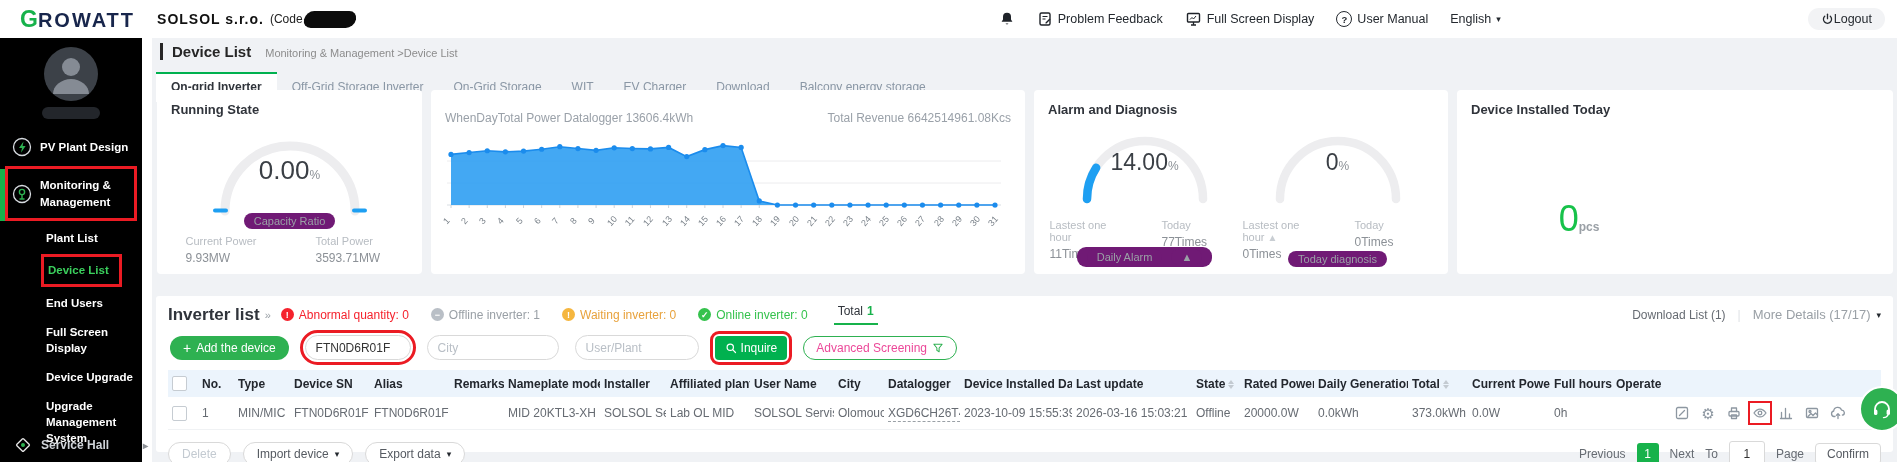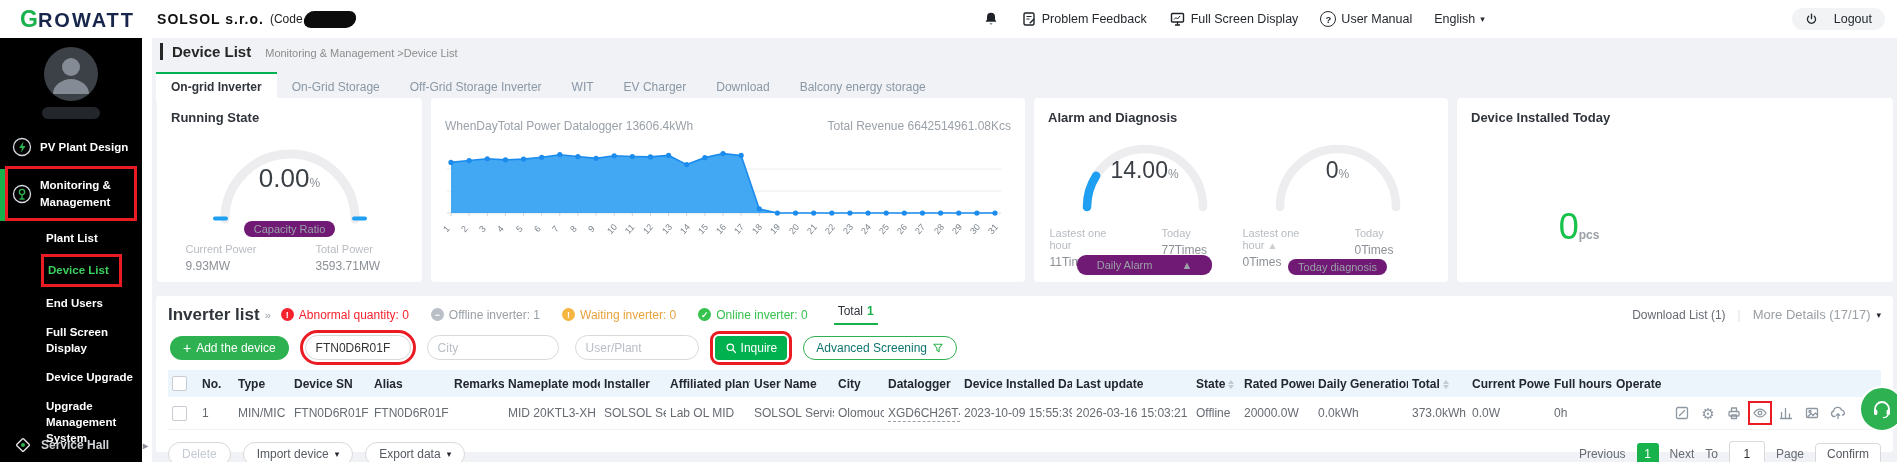--- a/index.html
+++ b/index.html
@@ -12,21 +12,21 @@
   .logo-g{color:#17b24b;font-size:23px;font-weight:bold;}
   .logo-rest{color:#18264c;font-size:20px;font-weight:bold;letter-spacing:2px;}
   .company{margin-left:22px;display:flex;align-items:center;font-size:14px;}
   .company b{font-weight:bold;letter-spacing:1px;color:#111;}
   .code-prefix{margin-left:6px;color:#222;font-size:12px;}
   .blob{display:inline-block;width:52px;height:17px;background:#0c0c0c;border-radius:9px;margin-left:1px;transform:skewX(-12deg);}
   .topnav{margin-left:auto;display:flex;align-items:center;gap:22px;font-size:12.5px;color:#24292f;}
   .topnav .nav-item{display:flex;align-items:center;gap:5px;cursor:pointer;}
   .qcircle{display:inline-flex;align-items:center;justify-content:center;width:14px;height:14px;border:1.3px solid #24292f;border-radius:50%;font-size:9.5px;font-weight:bold;}
   .caret{font-size:9px;color:#24292f;}
-  .logout{margin-left:285px;margin-right:2px;background:#f2f3f5;border-radius:14px;padding:4px 13px;display:flex;align-items:center;gap:16px;font-size:12.5px;cursor:pointer;}
+  .logout{margin-left:285px;margin-right:2px;background:#f2f3f5;border-radius:14px;padding:4px 13px;display:flex;align-items:center;gap:0;font-size:12.5px;cursor:pointer;}
   
   .sidebar{position:absolute;left:0;top:38px;width:142px;height:424px;background:#000;color:#fff;box-sizing:border-box;}
   .avatar-wrap{display:flex;flex-direction:column;align-items:center;padding-top:9px;}
   .avatar{width:54px;height:54px;border-radius:50%;background:#3c4148;overflow:hidden;}
   .name-blob{margin-top:6px;width:58px;height:12px;border-radius:6px;background:#23262b;}
   .menu{font-size:11.5px;font-weight:bold;}
   .menu-item{display:flex;align-items:center;gap:8px;padding:6px 0 6px 12px;position:relative;}
   .menu-item .mi-label{width:94px;line-height:1.45;}
   .mi-icon{flex:0 0 20px;}
   .menu-item.pv{margin-top:12px;}
@@ -42,21 +42,21 @@
   .service-hall .sh-caret{margin-left:auto;margin-right:4px;color:#8c9096;font-size:10px;}
   
   .content{position:absolute;left:152px;top:38px;width:1745px;height:424px;background:#f0f2f5;}
   .page-head{position:absolute;left:8px;top:5px;display:flex;align-items:baseline;gap:14px;}
   .page-title{font-size:15px;font-weight:bold;color:#262626;border-left:3px solid #262626;padding-left:9px;margin:0;}
   .breadcrumb{font-size:11px;color:#8c8c8c;}
   .tabs{position:absolute;left:4px;top:34px;display:flex;align-items:stretch;font-size:12px;color:#8a97a5;}
   .tab{padding:8px 15px;cursor:pointer;white-space:nowrap;}
   .tab.active{background:#fff;border-top:2px solid #00b14f;color:#30343b;font-weight:bold;padding-top:6px;}
   
-  .cards{position:absolute;left:5px;top:60px;right:4px;height:184px;display:flex;gap:9px;}
+  .cards{position:absolute;left:5px;top:52px;right:4px;height:184px;display:flex;gap:9px;}
   .card{background:#fff;border-radius:4px;box-sizing:border-box;padding:12px 14px;position:relative;}
   .card h3{margin:0;font-size:13px;font-weight:bold;color:#30343b;}
   .card-run{width:265px;}
   .card-gen{width:594px;}
   .card-alarm{width:414px;}
   .card-dev{flex:1;}
   .gauge-wrap{position:relative;width:170px;margin:8px auto 0;}
   .gauge-val{position:absolute;left:0;right:0;top:30px;text-align:center;font-size:26px;color:#3a3f45;}
   .gauge-val .unit{font-size:12px;color:#8a8f95;}
   .gauge-pill{position:absolute;left:0;right:0;bottom:-8px;text-align:center;}
@@ -101,21 +101,21 @@
   .lh-sep{color:#e0e3e7;}
   .more-details{color:#9aa0a6;font-size:13px;display:flex;gap:6px;align-items:center;cursor:pointer;}
   
   .toolbar{display:flex;align-items:center;gap:16px;margin:10px 0 10px 2px;}
   .btn-add{display:flex;align-items:center;gap:5px;background:#2eb151;color:#fff;font-size:12px;border:none;border-radius:14px;padding:5px 13px;cursor:pointer;}
   .btn-add .plus{font-size:14px;line-height:10px;}
   .tb-input{height:25px;box-sizing:border-box;border:1px solid #d9d9d9;border-radius:13px;padding:0 10px;font-size:12px;color:#333;font-family:inherit;background:#fff;}
   .tb-input::placeholder{color:#b9bfc6;}
   .in-sn{width:106px;} .in-city{width:132px;} .in-user{width:124px;}
   .btn-inquire{display:flex;align-items:center;gap:4px;background:#00b14f;color:#fff;font-size:12px;border:none;border-radius:4px;padding:5px 10px;cursor:pointer;}
-  .btn-adv{display:flex;align-items:center;gap:5px;background:#fff;color:#0f766e;font-size:12px;border:1px solid #2eb151;border-radius:14px;padding:4px 12px;cursor:pointer;}
+  .btn-adv{display:flex;align-items:center;gap:5px;background:#fff;color:#ec4899;font-size:12px;border:1px solid #2eb151;border-radius:14px;padding:4px 12px;cursor:pointer;}
   
   table{border-collapse:collapse;width:100%;table-layout:fixed;font-size:12px;}
   thead th{background:#ecf4fc;color:#23272e;font-weight:bold;text-align:left;padding:6px 4px;white-space:nowrap;overflow:hidden;}
   tbody td{color:#666b72;padding:7px 4px;border-bottom:1px solid #f0f2f4;white-space:nowrap;overflow:hidden;}
   .chk{display:inline-block;width:13px;height:13px;border:1px solid #c6ccd2;border-radius:2px;background:#fff;vertical-align:middle;cursor:pointer;}
   .sorters{display:inline-flex;flex-direction:column;margin-left:3px;vertical-align:middle;}
   .sorters i{width:0;height:0;border-left:3.5px solid transparent;border-right:3.5px solid transparent;display:block;}
   .sorters .up{border-bottom:4px solid #c3cad1;margin-bottom:1.5px;}
   .sorters .dn{border-top:4px solid #c3cad1;}
   .dotted{border-bottom:1px dashed #9aa0a6;padding-bottom:1px;}
@@ -242,22 +242,22 @@
 
 <main class="content">
 
   <div class="page-head">
     <h1 class="page-title">Device List</h1>
     <span class="breadcrumb">Monitoring &amp; Management &gt;Device List</span>
   </div>
 
   <div class="tabs">
     <div class="tab active">On-grid Inverter</div>
+    <div class="tab">Off-Grid Storage Inverter</div>
     <div class="tab">On-Grid Storage</div>
-    <div class="tab">Off-Grid Storage Inverter</div>
     <div class="tab">WIT</div>
     <div class="tab">EV Charger</div>
     <div class="tab">Download</div>
     <div class="tab">Balcony energy storage</div>
   </div>
 
   <div class="cards">
 
     <section class="card card-run">
       <h3>Running State</h3>

